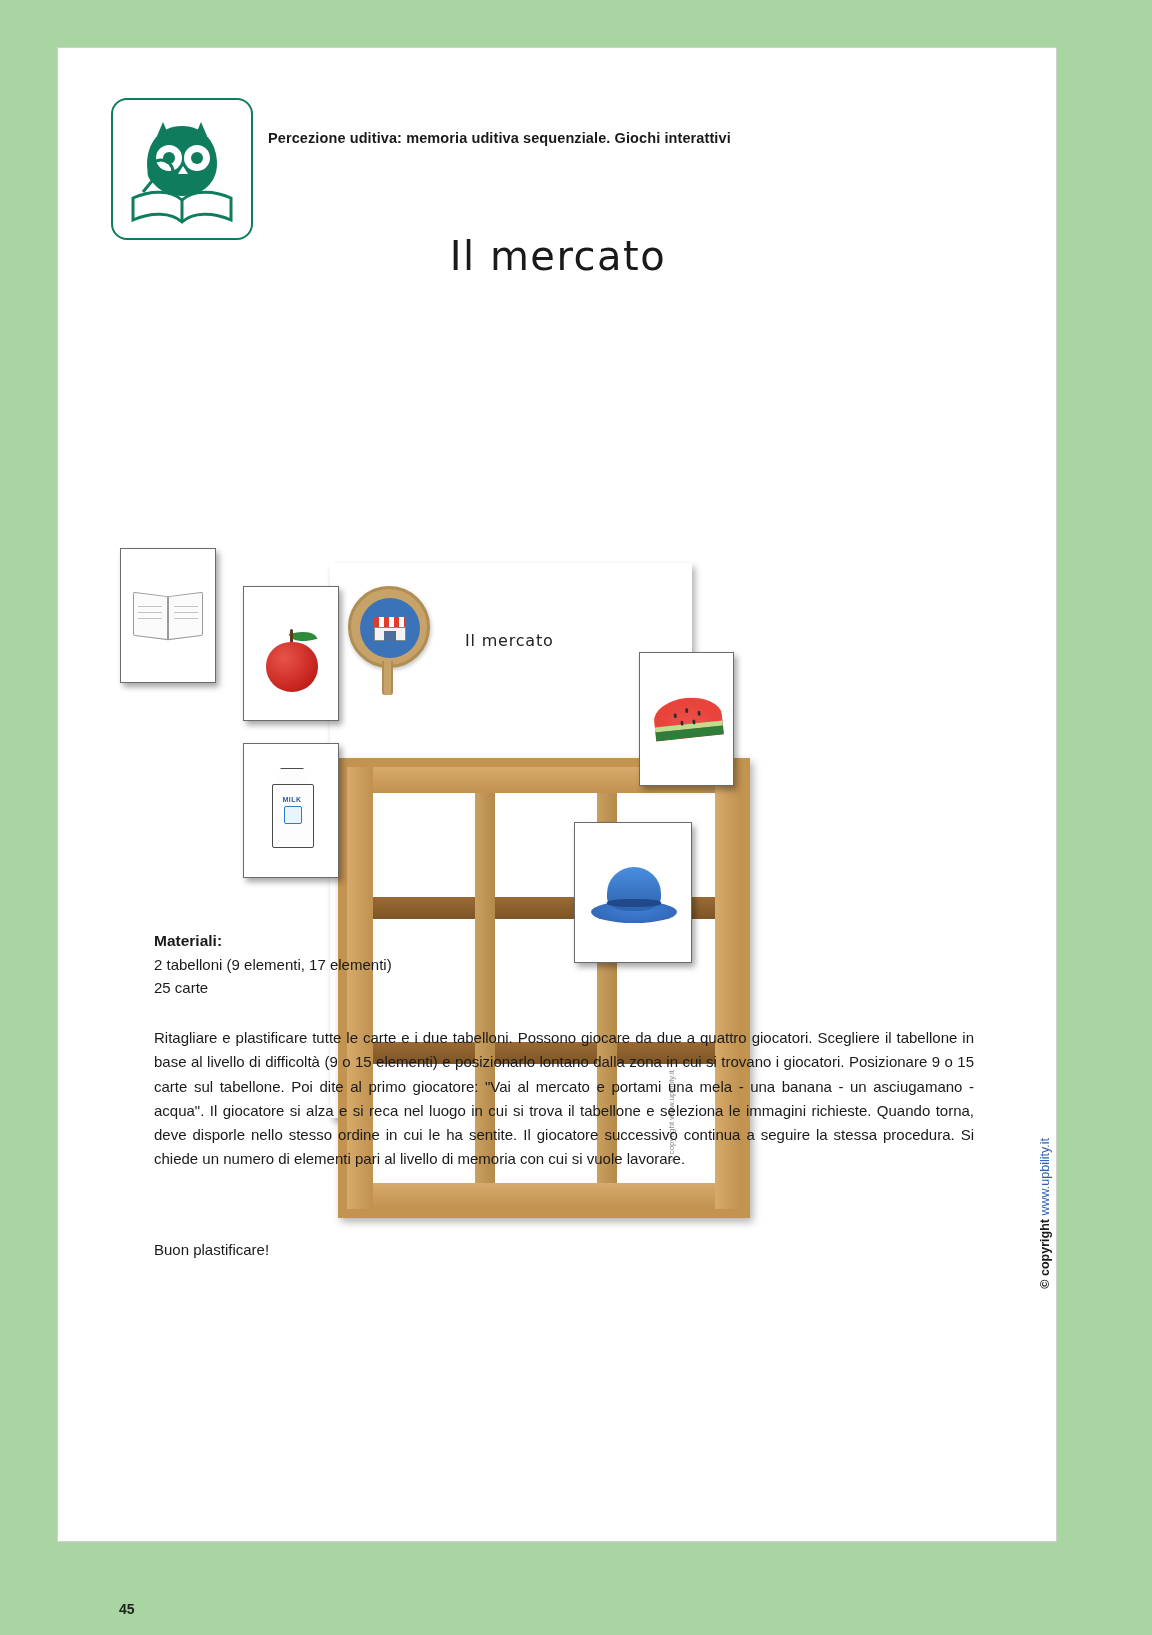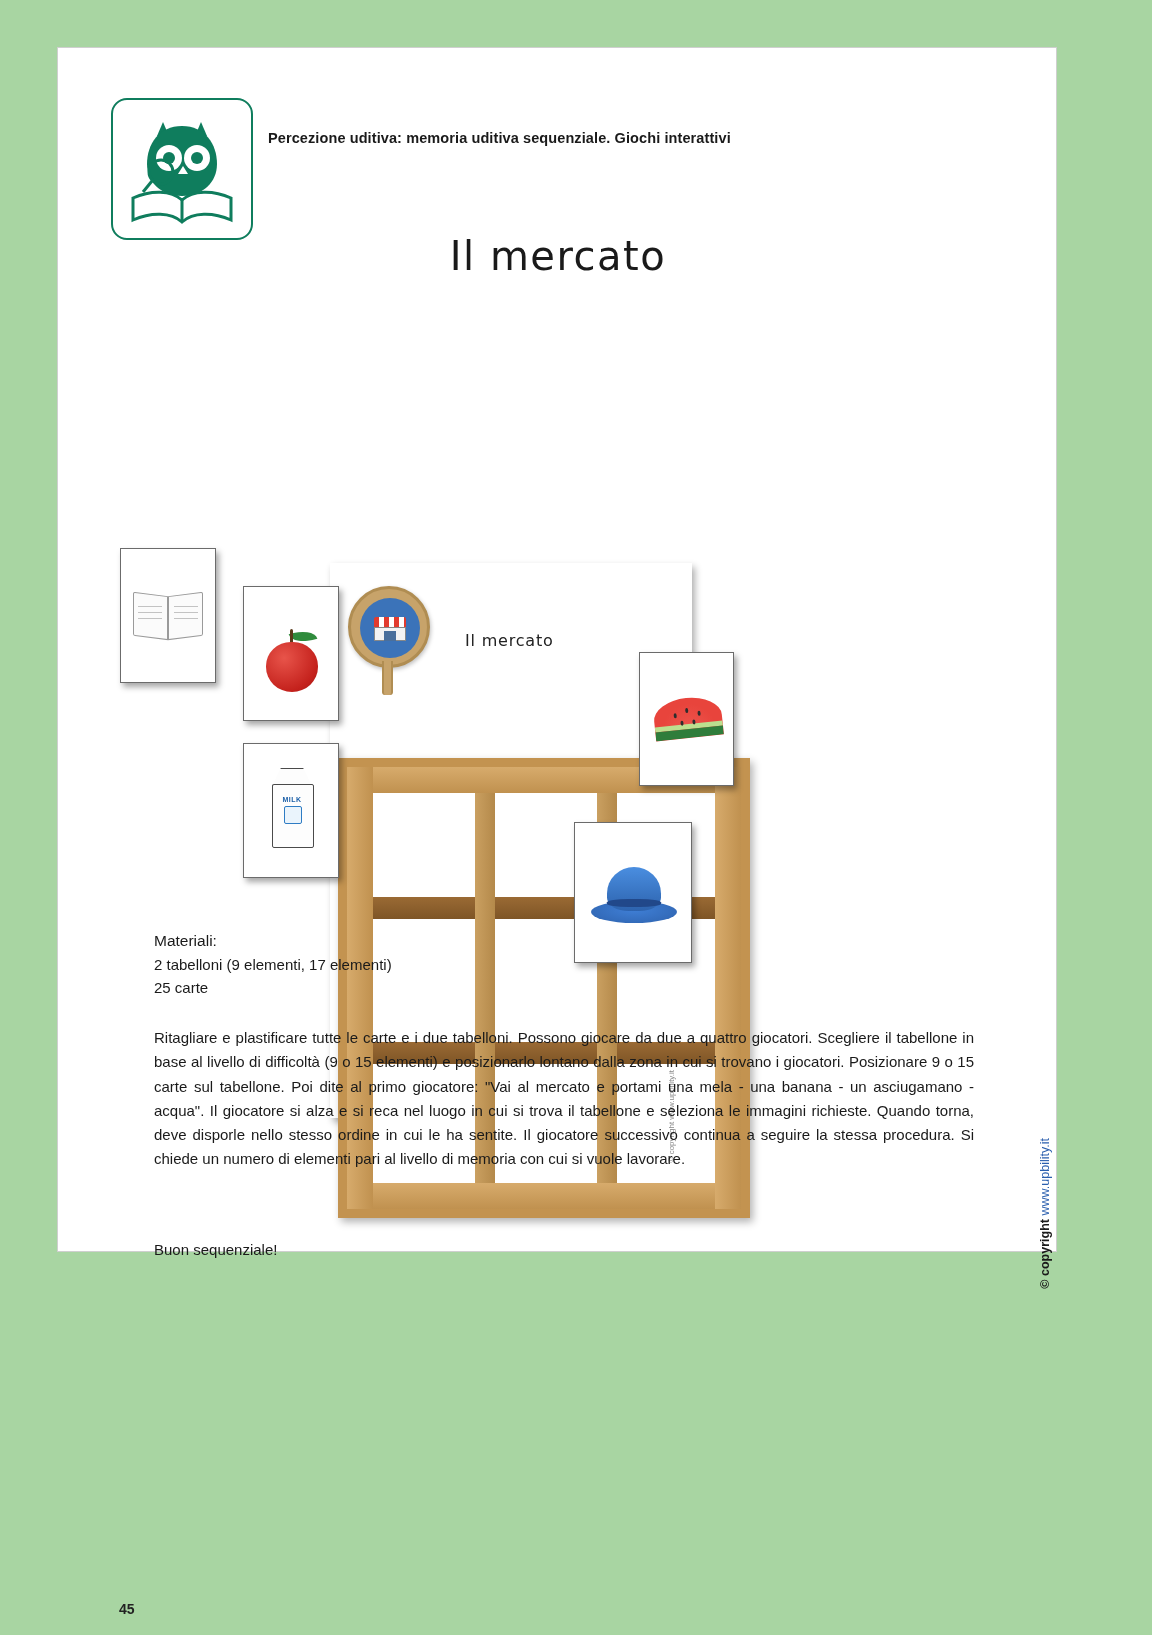--- a/index.html
+++ b/index.html
@@ -14,21 +14,21 @@
     position: relative;
     overflow: hidden;
   }
 
   
   .page {
     position: absolute;
     left: 57px;
     top: 47px;
     width: 1000px;
-    height: 1205px;
+    height: 1495px;
     background: #ffffff;
     border: 1px solid #cfcfcf;
     box-sizing: border-box;
   }
 
   
   .logo-box {
     position: absolute;
     left: 53px;
     top: 50px;
@@ -371,21 +371,21 @@
 
   
   .text-block {
     position: absolute;
     left: 96px;
     width: 820px;
     color: #1a1a1a;
   }
   .sec-head {
     font-size: 15.5px;
-    font-weight: normal;
+    font-weight: bold;
     margin: 0 0 3px 0;
   }
   .sec-line {
     font-size: 15px;
     line-height: 1.55;
     margin: 0;
   }
   .justified {
     text-align: justify;
     font-size: 15px;
@@ -542,21 +542,21 @@
     <p class="sec-head">Materiali:</p>
     <p class="sec-line">2 tabelloni (9 elementi, 17 elementi)</p>
     <p class="sec-line">25 carte</p>
   </div>
 
   <div class="text-block" id="instructions">
     <p class="justified">Ritagliare e plastificare tutte le carte e i due tabelloni. Possono giocare da due a quattro giocatori. Scegliere il tabellone in base al livello di difficoltà (9 o 15 elementi) e posizionarlo lontano dalla zona in cui si trovano i giocatori. Posizionare 9 o 15 carte sul tabellone. Poi dite al primo giocatore: "Vai al mercato e portami una mela - una banana - un asciugamano - acqua". Il giocatore si alza e si reca nel luogo in cui si trova il tabellone e seleziona le immagini richieste. Quando torna, deve disporle nello stesso ordine in cui le ha sentite. Il giocatore successivo continua a seguire la stessa procedura. Si chiede un numero di elementi pari al livello di memoria con cui si vuole lavorare.</p>
   </div>
 
   <div class="text-block" id="closing">
-    <p class="sec-line">Buon sequenziale!</p>
+    <p class="sec-line">Buon plastificare!</p>
   </div>
 
   <div class="side-copy">
     <b>© copyright </b><span class="link">www.upbility.it</span>
   </div>
 
   <div class="page-number">45</div>
 </div>
 
 </body></html>

